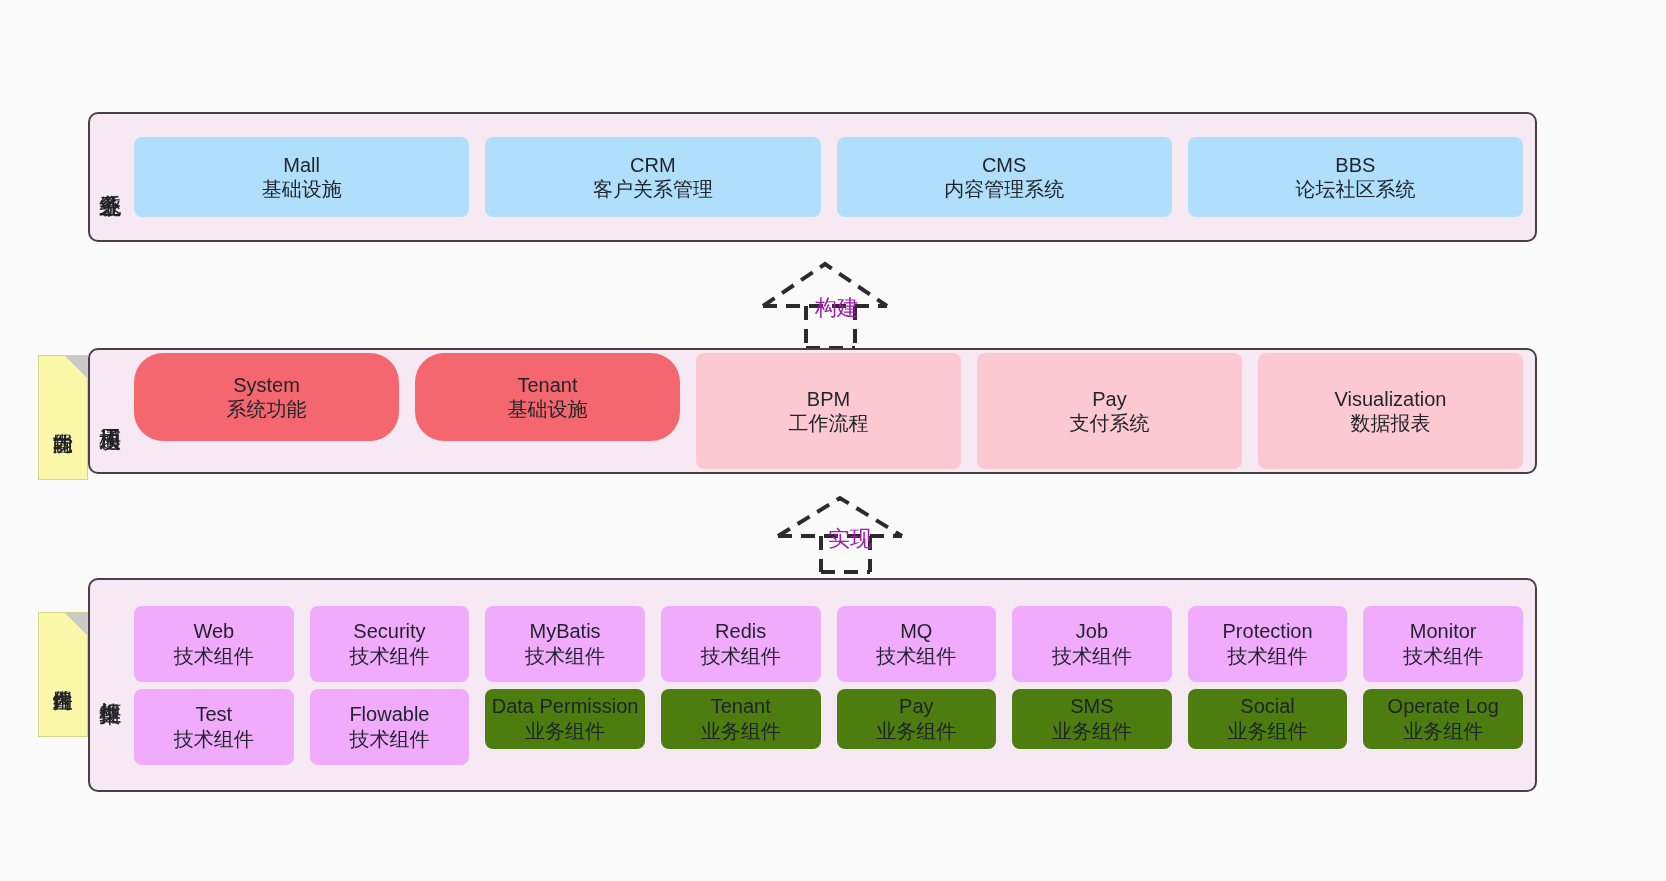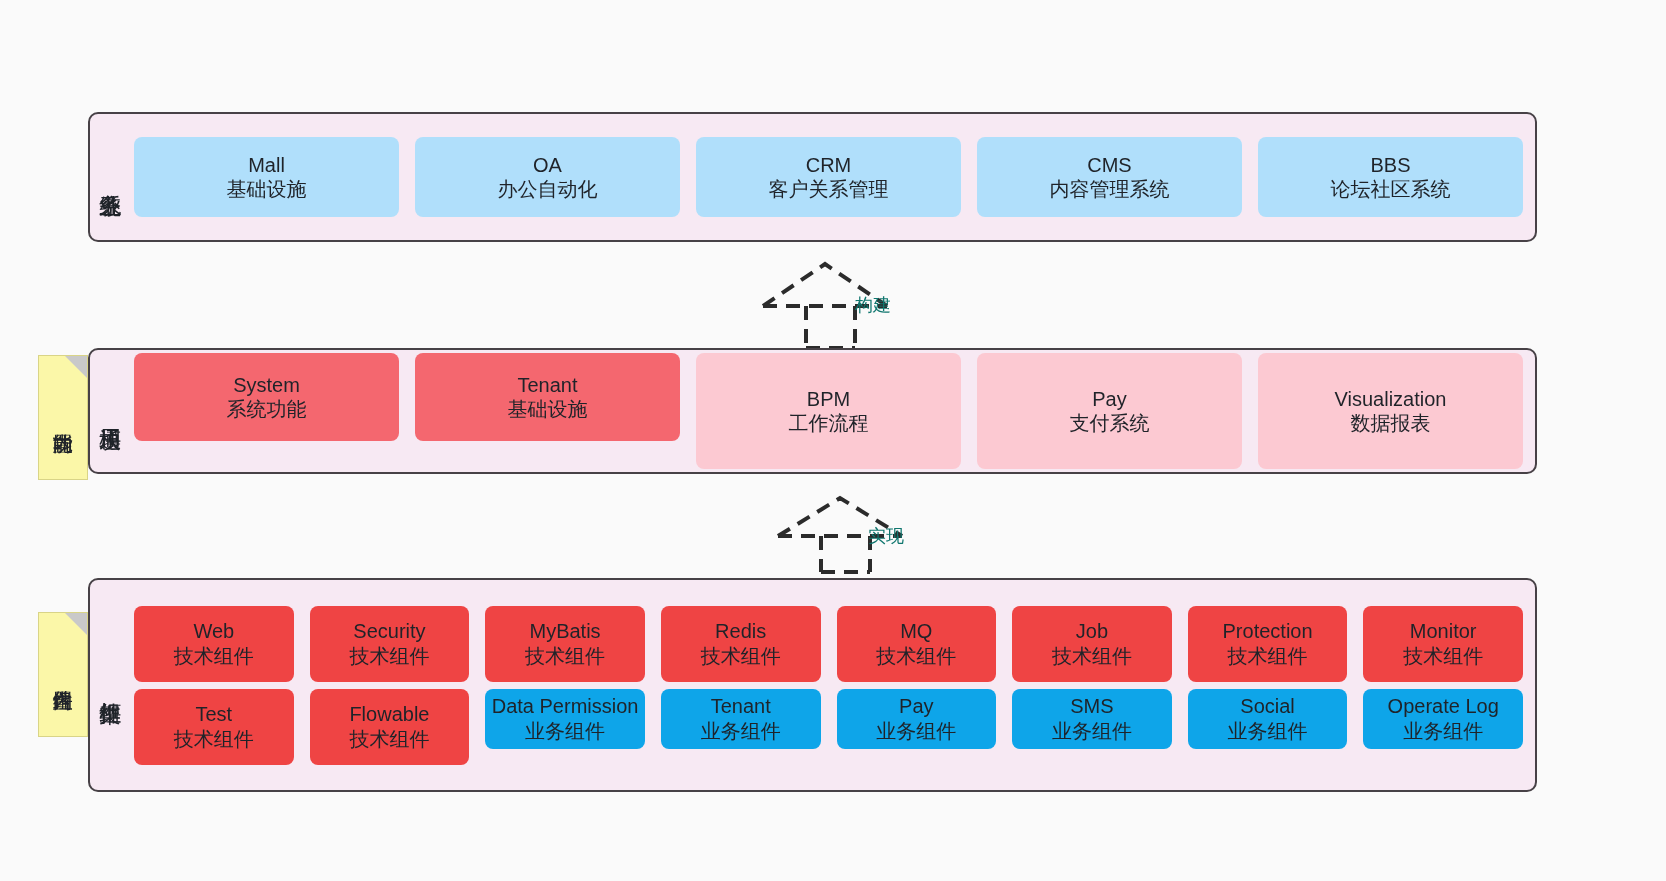--- a/index.html
+++ b/index.html
@@ -75,24 +75,24 @@
     line-height: 1.22;
     color: #1f2329;
     padding: 6px 4px;
     box-sizing: border-box;
     user-select: none;
   }
   .card .en { display: block; }
   .card .cn { display: block; }
 
   .card.blue      { background: #b0dffb; height: 80px; }
-  .card.red       { background: #f4676f; height: 88px; }
+  .card.red       { background: #f4676f; height: 88px; border-radius: 29px; }
   .card.pink      { background: #fcc9d2; height: 116px; }
-  .card.green     { background: #ef4444; height: 76px; }
-  .card.lightgreen{ background: #0ea5e9; height: 60px; }
+  .card.green     { background: #f0abfc; height: 76px; }
+  .card.lightgreen{ background: #4d7c0f; height: 60px; }
 
   
   .note {
     position: absolute;
     box-sizing: border-box;
     background: #fbf7a8;
     border: 1px solid #d9d487;
     display: flex;
     align-items: center;
     justify-content: center;
@@ -114,47 +114,42 @@
     border-top: 22px solid #c9c9c9;
   }
 
   
   .gen-arrow {
     position: absolute;
     pointer-events: none;
   }
   .gen-label {
     position: absolute;
-    font-size: 18px;
-    color: #0f766e;
+    font-size: 22px;
+    color: #a21caf;
     background: transparent;
     user-select: none;
     white-space: nowrap;
-    margin-left: 40px;
   }
 </style>
 </head>
 <body>
 
 <div id="canvas">
 
   <div class="layer" id="layer-business" style="left:88px; top:112px; width:1449px; height:130px;">
     <div class="layer-title">业务系统</div>
     <div class="layer-body">
       <div class="row">
 
         <div class="card blue">
           <span class="en">Mall</span>
           <span class="cn">基础设施</span>
         </div>
 
-        <div class="card blue">
-          <span class="en">OA</span>
-          <span class="cn">办公自动化</span>
-        </div>
 
 
         <div class="card blue">
           <span class="en">CRM</span>
           <span class="cn">客户关系管理</span>
         </div>
 
         <div class="card blue">
           <span class="en">CMS</span>
           <span class="cn">内容管理系统</span>

